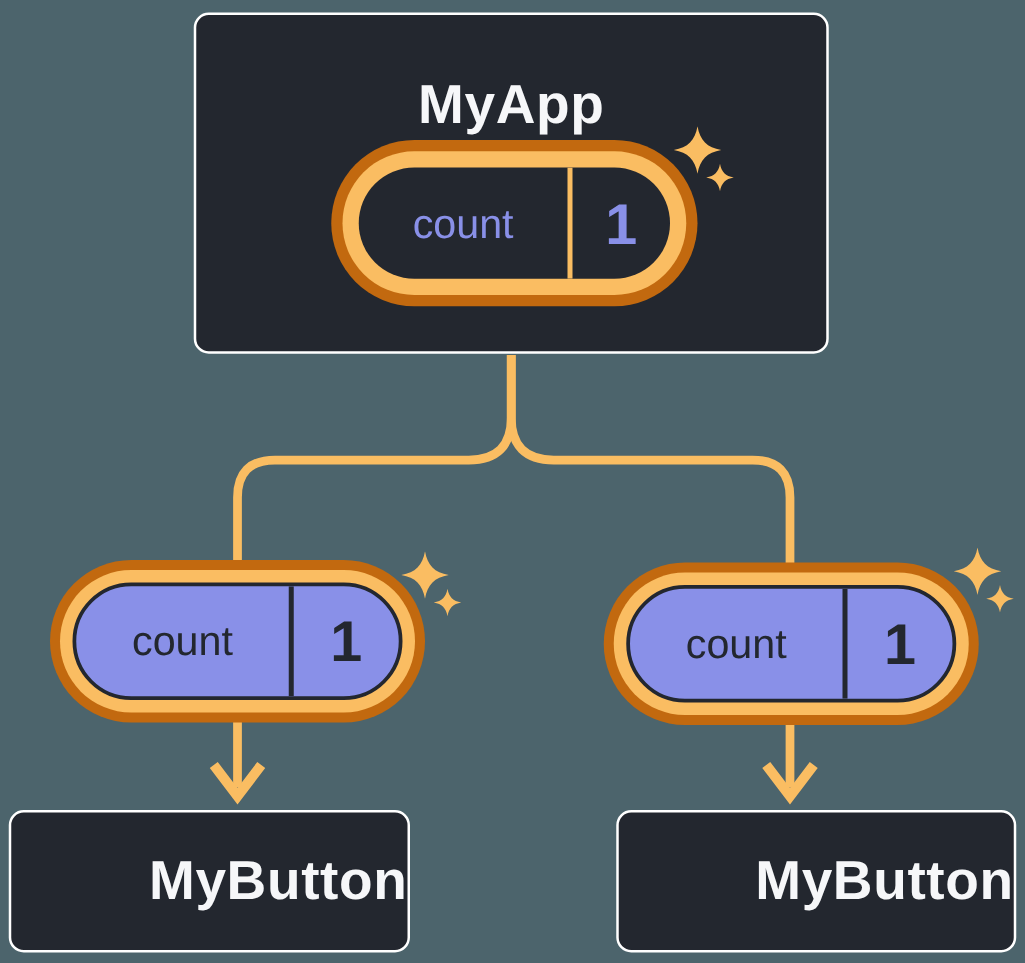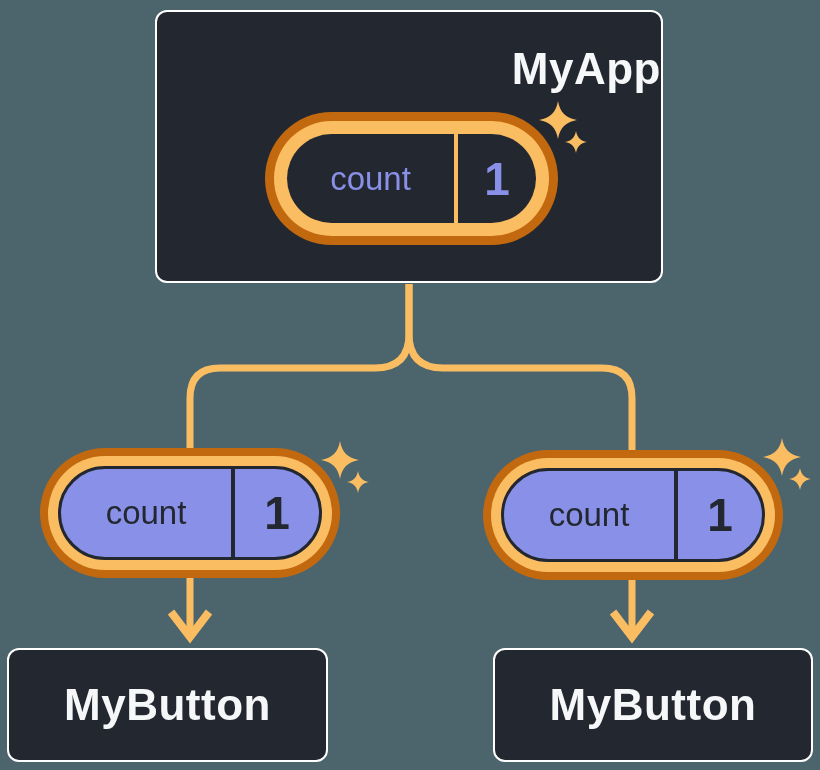--- a/index.html
+++ b/index.html
@@ -31,31 +31,31 @@
   }
   .card {
     position: absolute;
     background: var(--card_bg);
     border: 2px solid var(--card_border);
     border-radius: 12px;
     z-index: 2;
   }
   .root-card { left: 155px; top: 10px; width: 508px; height: 273px; }
   .card-title {
-    text-align: right;
+    text-align: center;
     color: var(--text_light);
     font-size: 44px;
     font-weight: bold;
-    margin-top: 32px;
+    margin-top: 47px;
     letter-spacing: 0.5px;
   }
   .child-card {
     display: flex;
     align-items: center;
-    justify-content: center;
+    justify-content: flex-end;
     color: var(--text_light);
     font-size: 44px;
     font-weight: bold;
     letter-spacing: 0.5px;
   }
   .child-card.pos-left  { left: 7px;   top: 648px; width: 321px; height: 114px; }
   .child-card.pos-right { left: 493px; top: 648px; width: 320px; height: 114px; }
 
   .pill {
     position: absolute;

